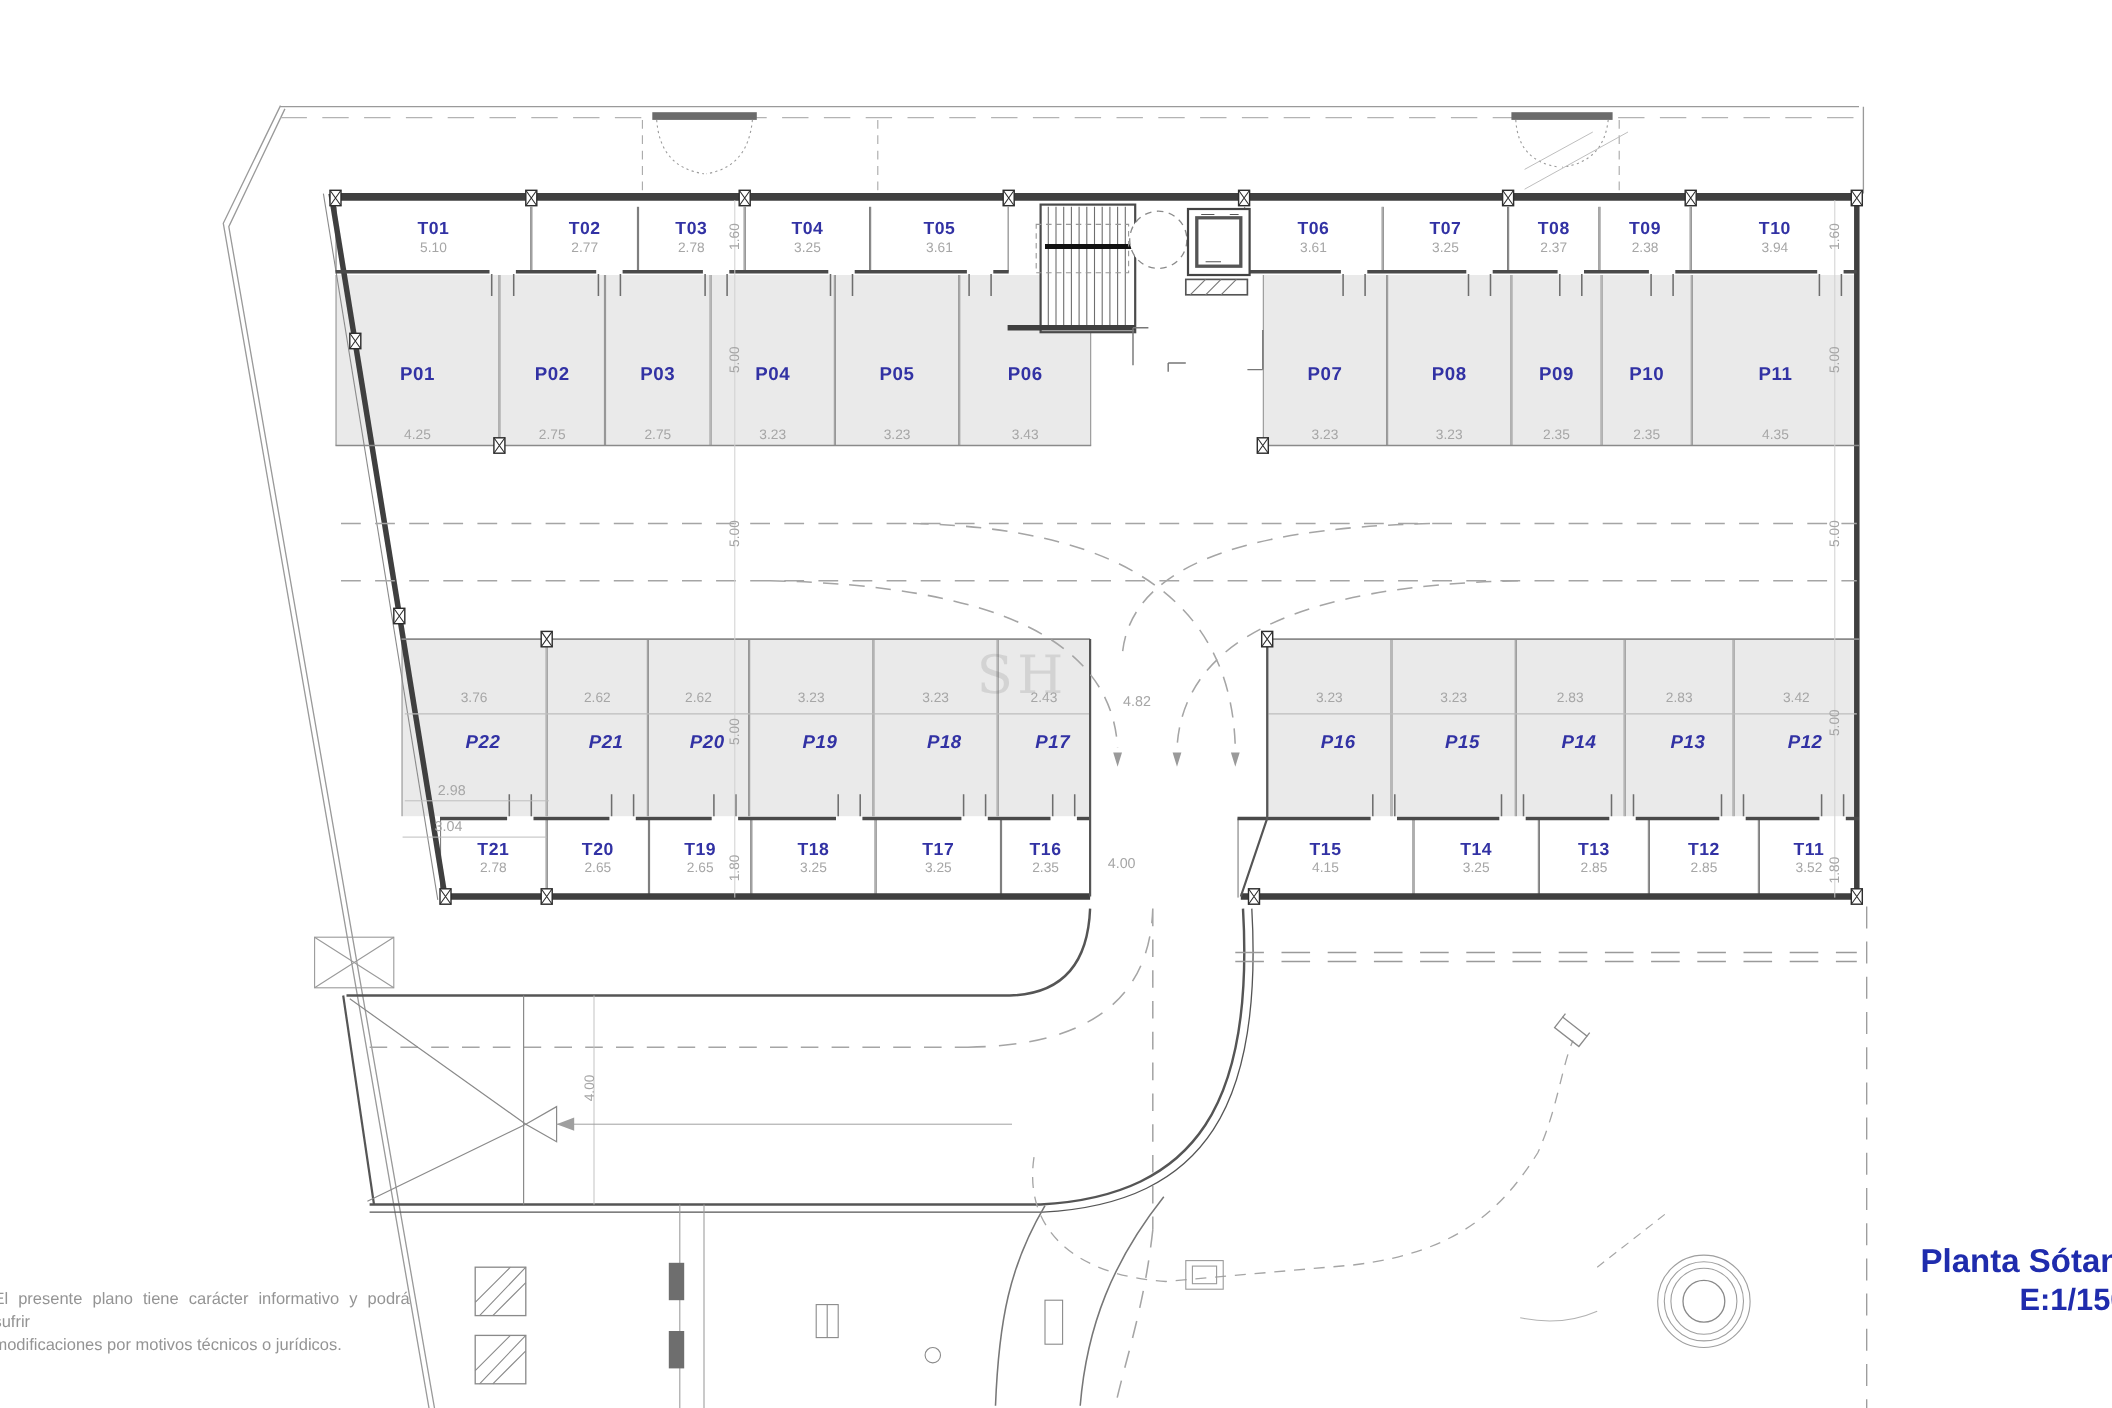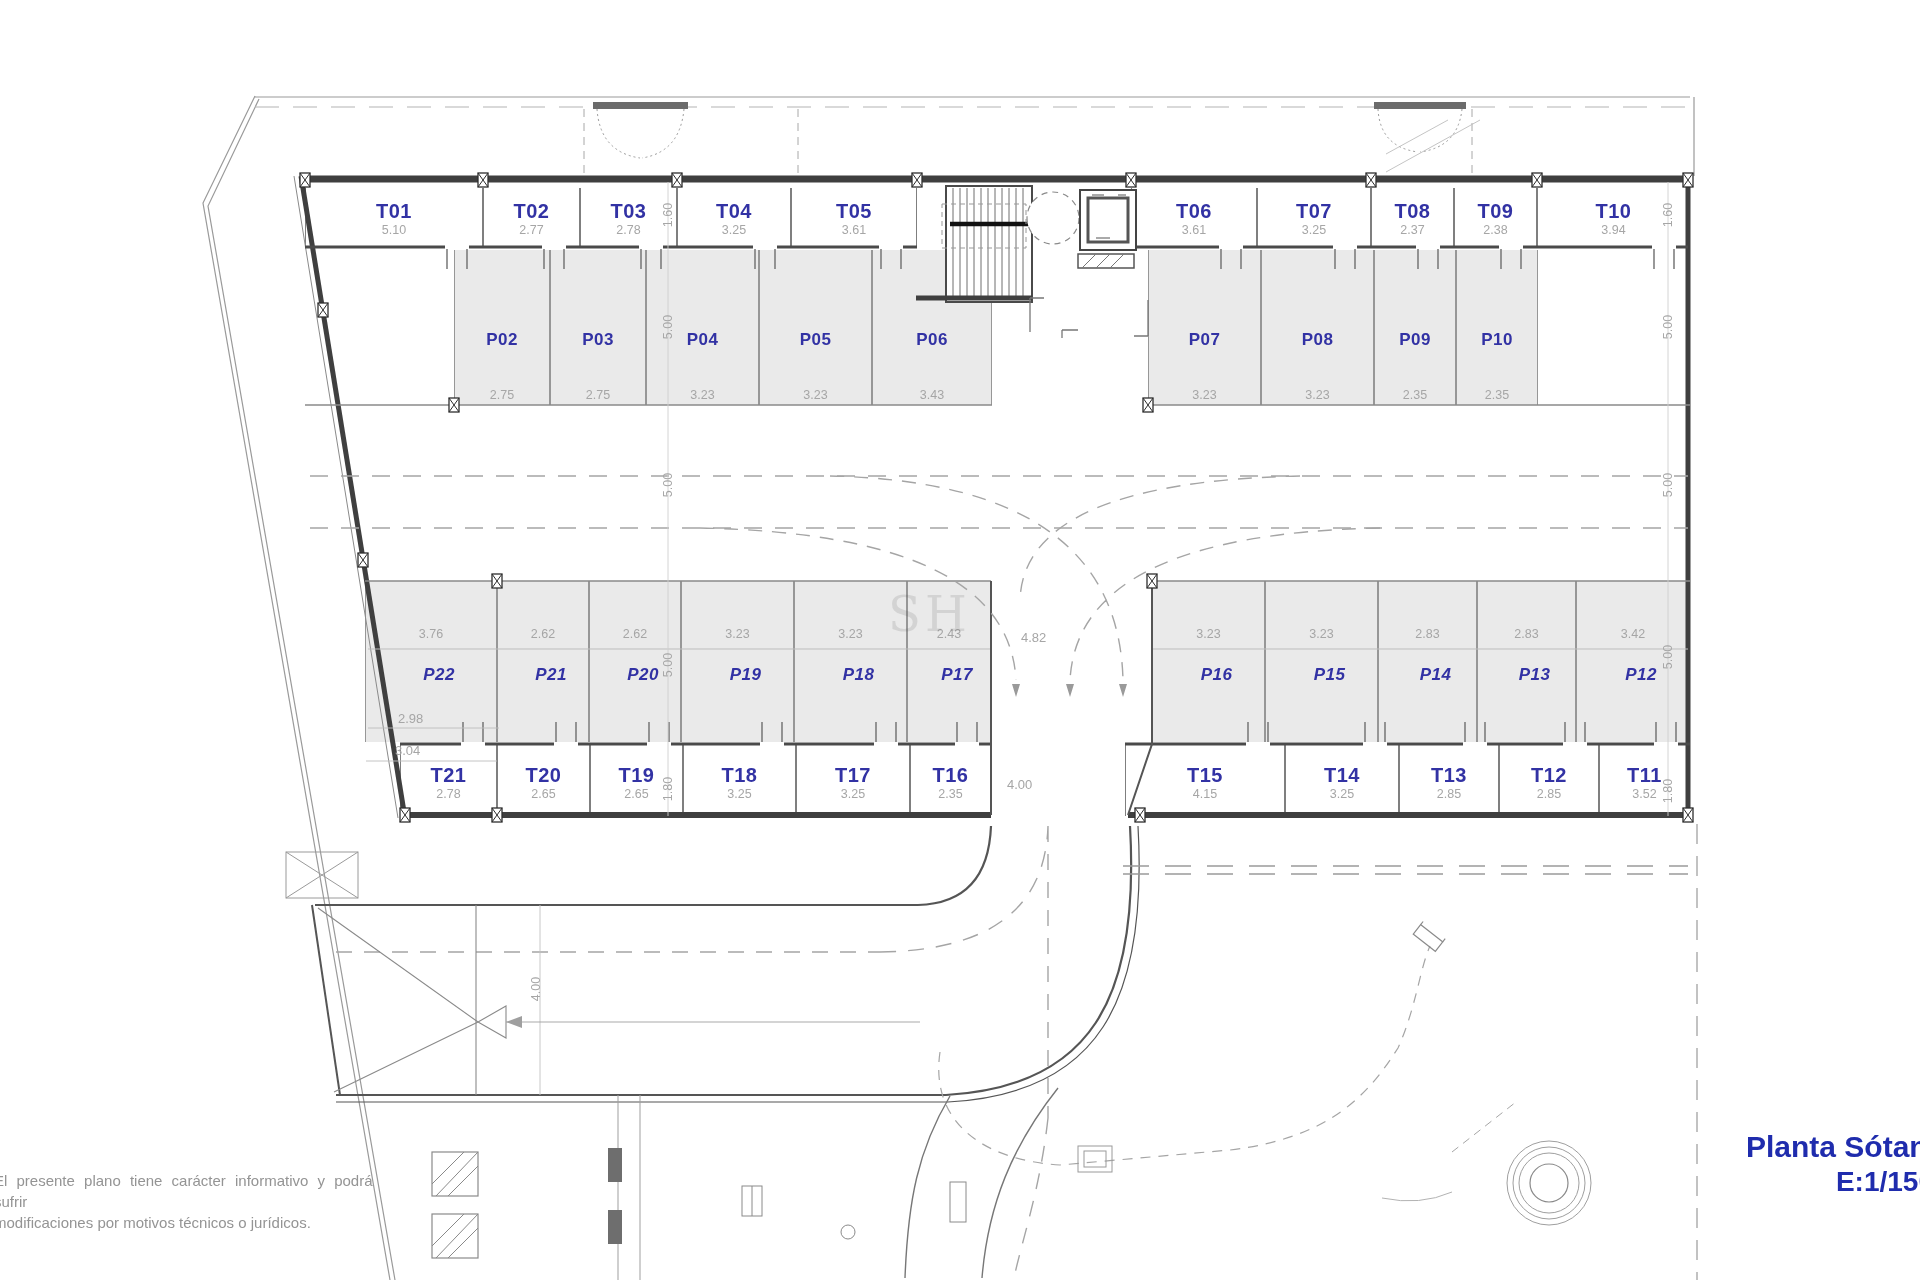--- a/index.html
+++ b/index.html
@@ -3,21 +3,21 @@
 <meta charset="utf-8">
 <style>
   html,body{margin:0;padding:0;background:#fff;}
   .canvas{position:relative;width:1920px;height:1280px;background:#ffffff;overflow:hidden;
           font-family:"Liberation Sans", sans-serif;}
   svg.linework{position:absolute;left:0;top:0;z-index:3;pointer-events:none;}
   .stall{position:absolute;box-sizing:border-box;text-align:center;z-index:2;}
   .p{background:#eaeaea;border-left:1px solid #979797;border-right:1px solid #979797;}
   .t{background:#ffffff;border-left:1.5px solid #7f7f7f;border-right:1.5px solid #7f7f7f;}
   .lbl{display:block;font-size:17px;font-weight:bold;color:#3232a4;letter-spacing:.5px;}
-  .t .lbl{font-size:20px;text-align:center;}
+  .t .lbl{font-size:16px;text-align:center;}
   .dim{display:block;font-size:12.5px;color:#a6a6a6;}
   .tu{padding-top:12px;}
   .tl{padding-top:20px;}
   .pu .lbl{position:absolute;left:0;right:0;top:80px;}
   .pu .dim{position:absolute;left:0;right:0;bottom:3px;}
   .pl .lbl{position:absolute;left:16px;right:0;top:84px;font-style:italic;}
   .pl .dim{position:absolute;left:0;right:0;top:46px;}
   .hdim{position:absolute;width:100px;font-size:13px;color:#a6a6a6;z-index:5;}
   .vdim{position:absolute;width:44px;text-align:center;font-size:12.5px;color:#a6a6a6;
         transform:rotate(-90deg);transform-origin:center;z-index:5;}
@@ -70,20 +70,24 @@
     </div>
   <div class="stall t tu" style="left:1454px;top:188px;width:83px;height:59px">
       <span class="lbl">T09</span>
       <span class="dim">2.38</span>
     </div>
   <div class="stall t tu" style="left:1537px;top:188px;width:153px;height:59px">
       <span class="lbl">T10</span>
       <span class="dim">3.94</span>
     </div>
 
+  <div class="stall p pu" style="left:305px;top:250px;width:149px;height:155px">
+      <span class="lbl">P01</span>
+      <span class="dim">4.25</span>
+    </div>
   <div class="stall p pu" style="left:454px;top:250px;width:96px;height:155px">
       <span class="lbl">P02</span>
       <span class="dim">2.75</span>
     </div>
   <div class="stall p pu" style="left:550px;top:250px;width:96px;height:155px">
       <span class="lbl">P03</span>
       <span class="dim">2.75</span>
     </div>
   <div class="stall p pu" style="left:646px;top:250px;width:113px;height:155px">
       <span class="lbl">P04</span>
@@ -105,20 +109,24 @@
       <span class="lbl">P08</span>
       <span class="dim">3.23</span>
     </div>
   <div class="stall p pu" style="left:1374px;top:250px;width:82px;height:155px">
       <span class="lbl">P09</span>
       <span class="dim">2.35</span>
     </div>
   <div class="stall p pu" style="left:1456px;top:250px;width:82px;height:155px">
       <span class="lbl">P10</span>
       <span class="dim">2.35</span>
+    </div>
+  <div class="stall p pu" style="left:1538px;top:250px;width:152px;height:155px">
+      <span class="lbl">P11</span>
+      <span class="dim">4.35</span>
     </div>
 
   <div class="stall p pl" style="left:365px;top:581px;width:132px;height:161px">
       <span class="lbl">P22</span>
       <span class="dim">3.76</span>
     </div>
   <div class="stall p pl" style="left:497px;top:581px;width:92px;height:161px">
       <span class="lbl">P21</span>
       <span class="dim">2.62</span>
     </div>

